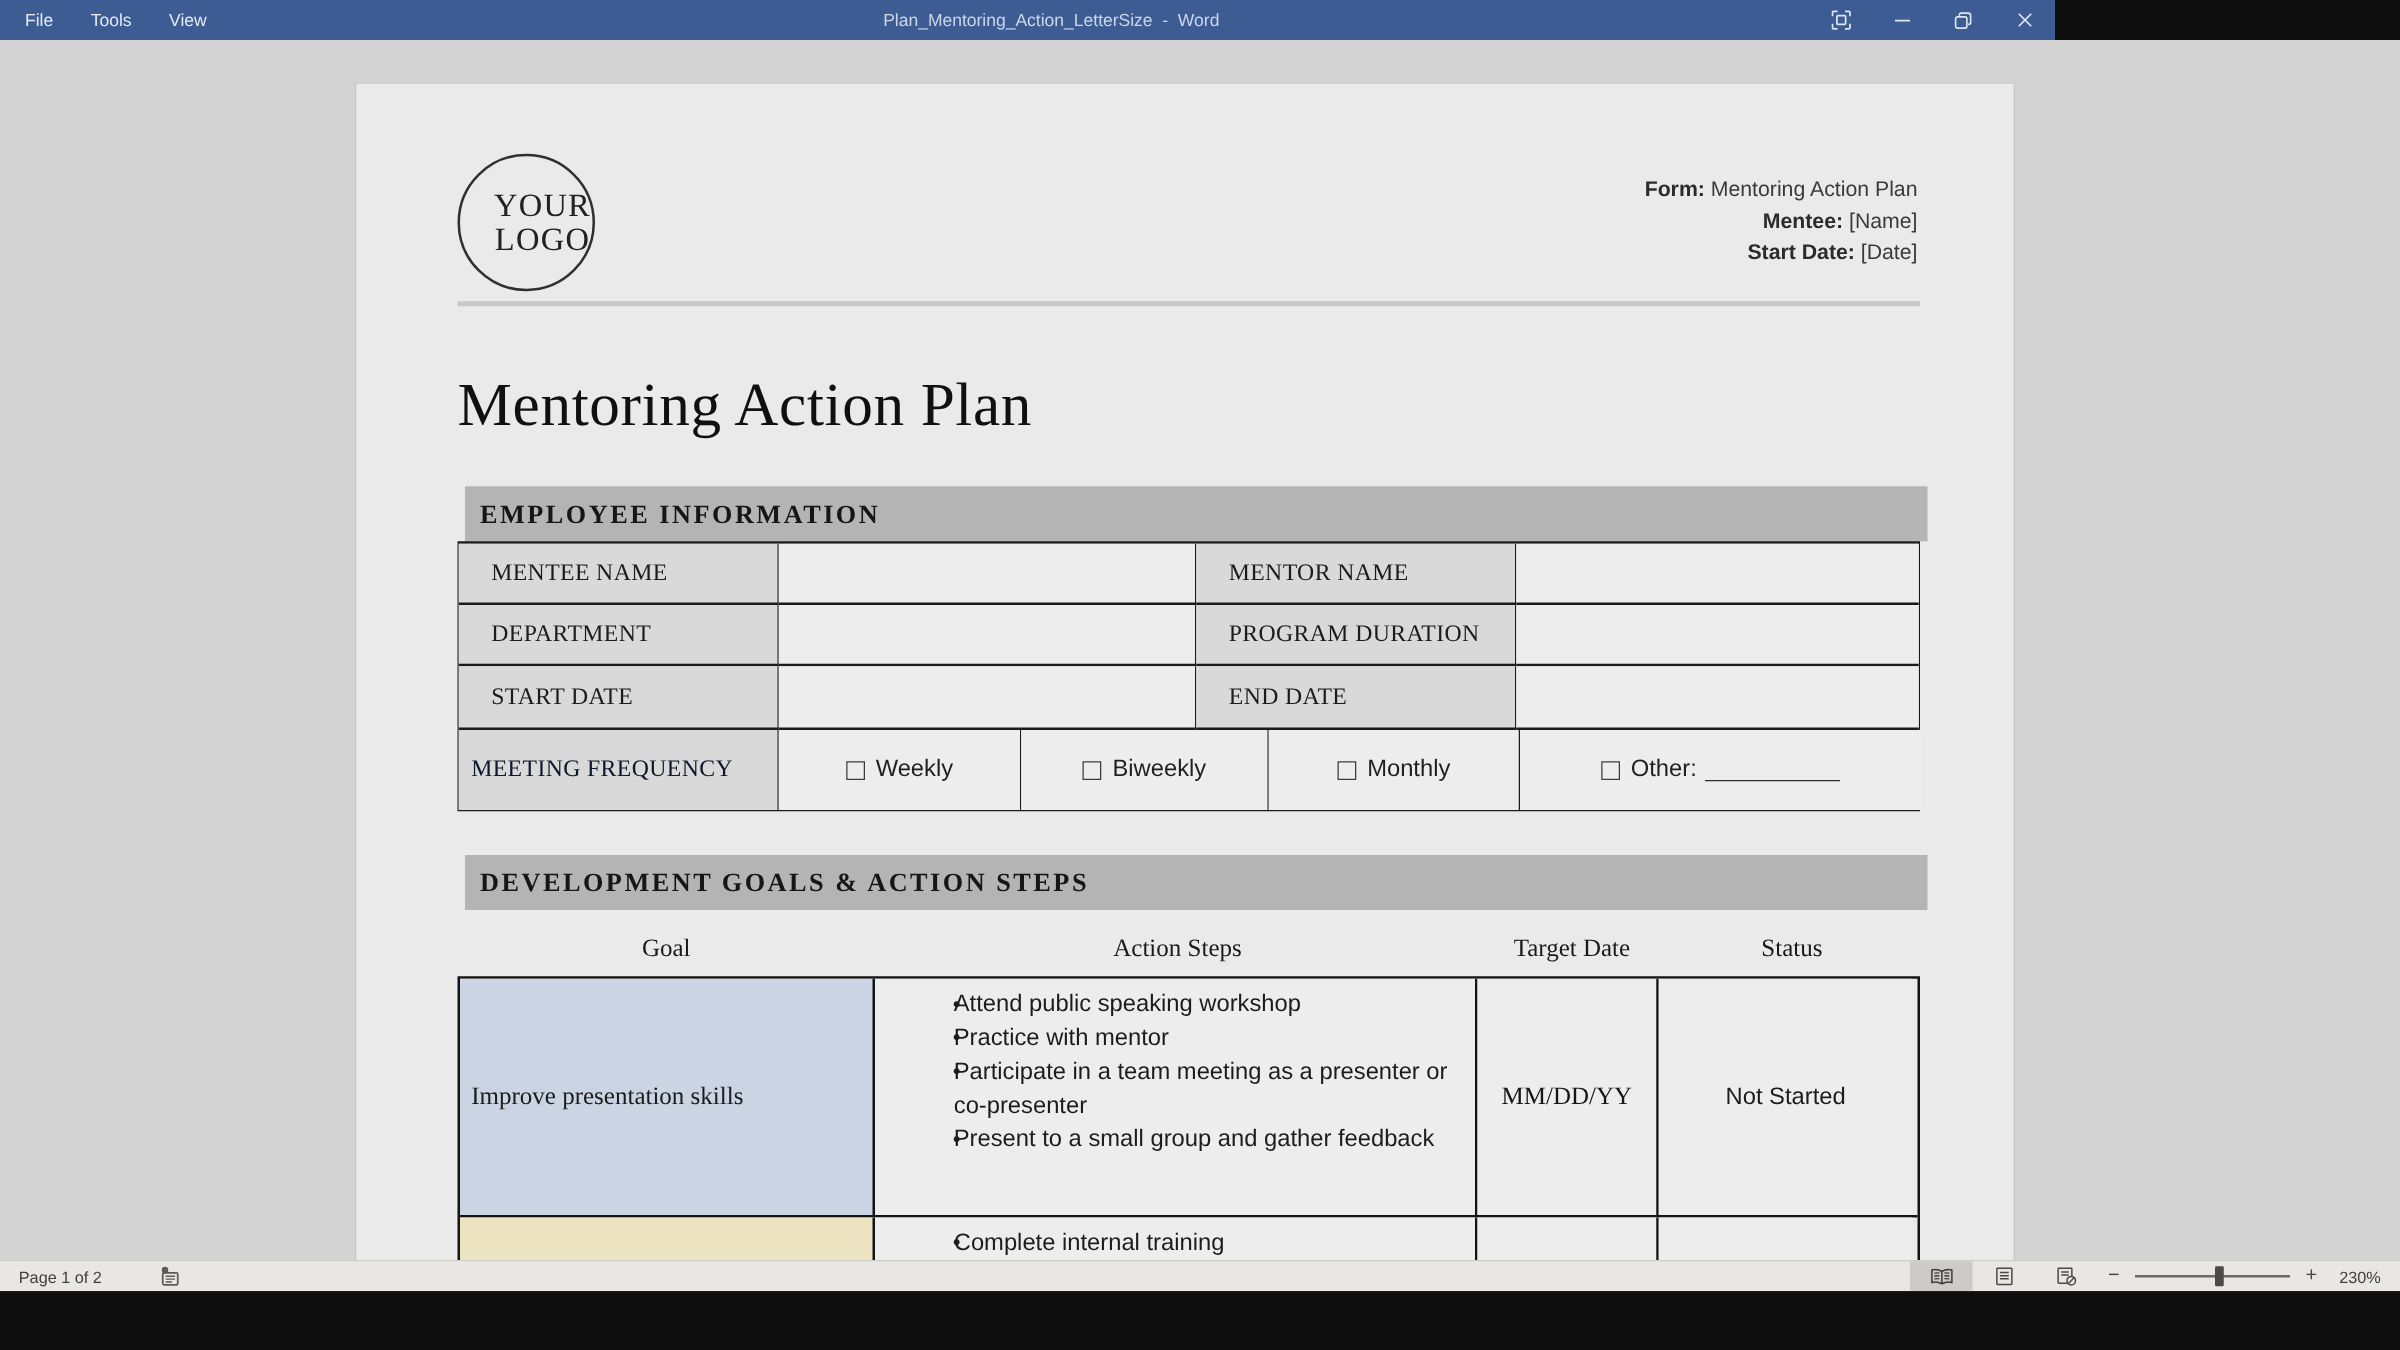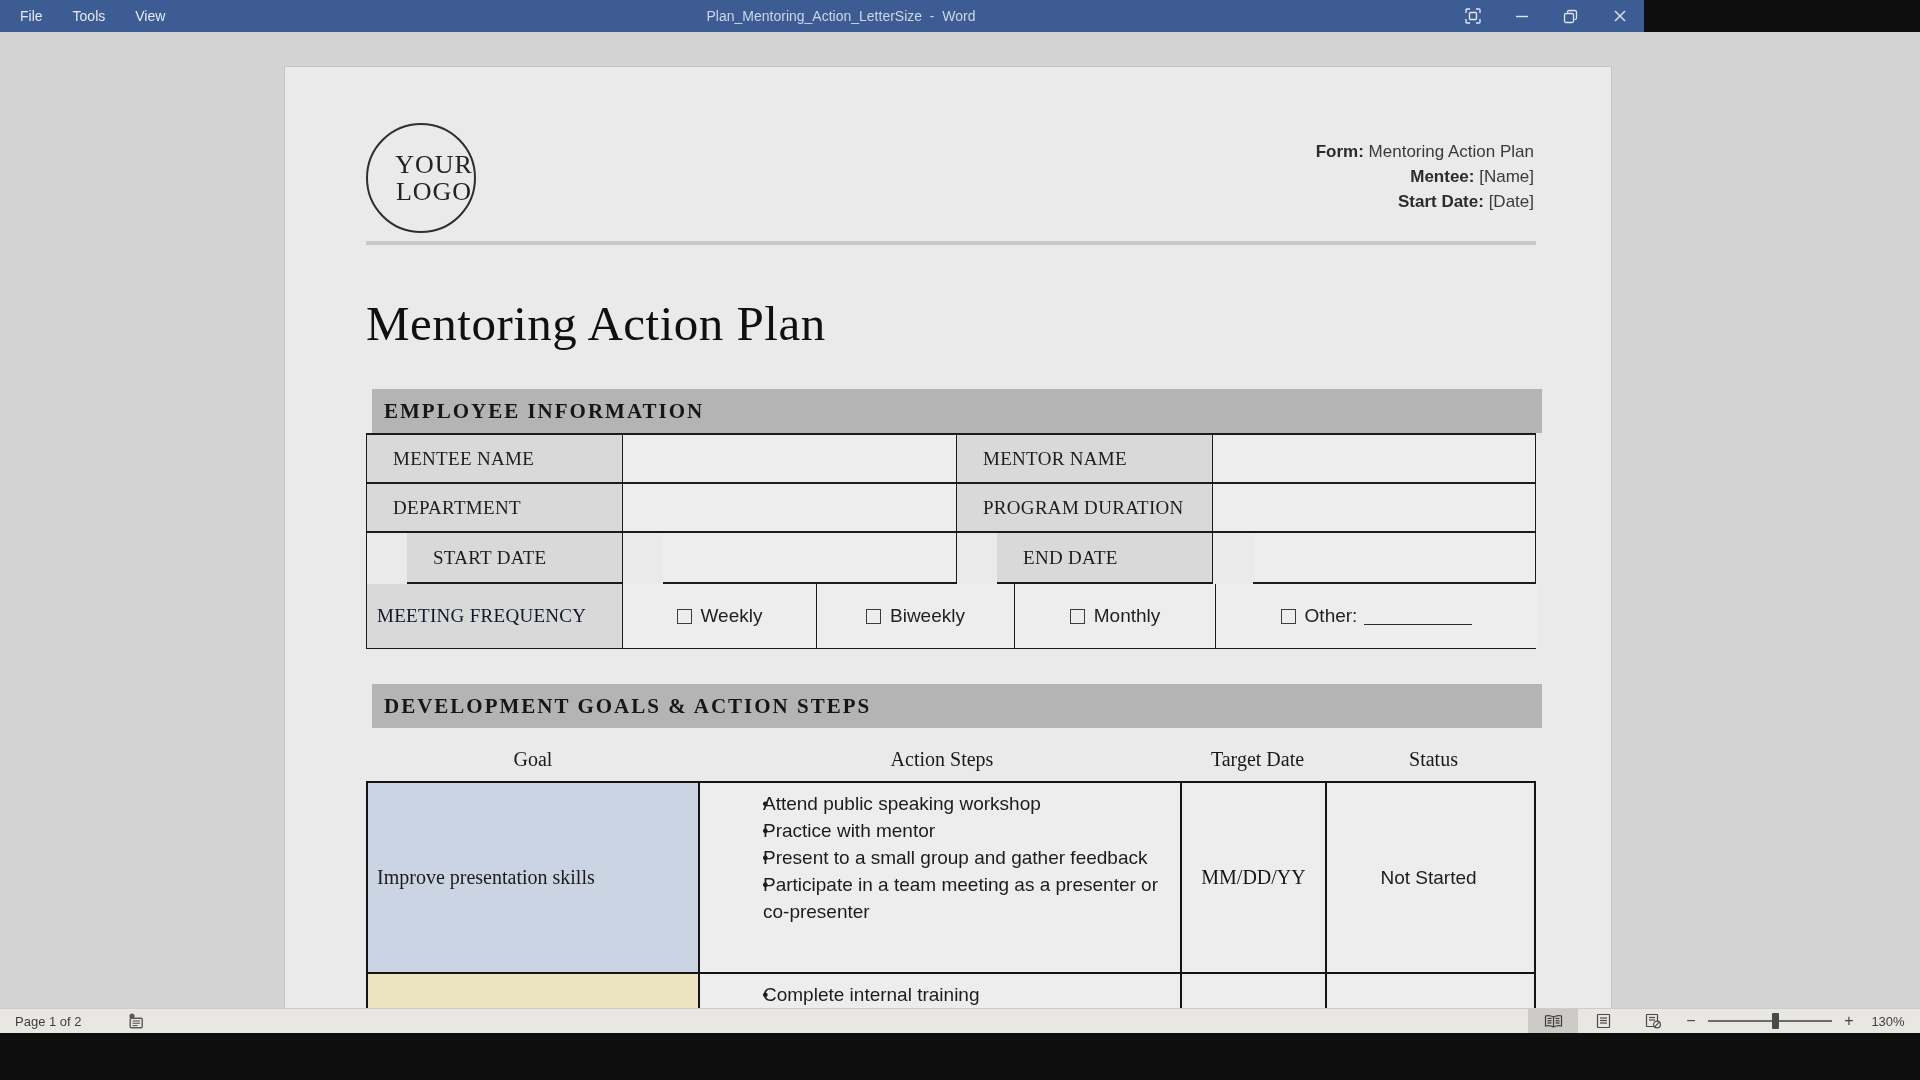--- a/index.html
+++ b/index.html
@@ -50,21 +50,21 @@
 
   
   .emp-table { position:absolute; left:81px; top:366px; width:1170px;
                border:1px solid #1b1b1b; border-top:2px solid #1b1b1b; }
   .emp-row { display:grid; grid-template-columns:256px 334px 256px 322px; }
   .emp-row > div { border-bottom:2px solid #1b1b1b; border-right:1px solid #1b1b1b;
                    height:49px; display:flex; align-items:center; padding-left:26px;
                    font-family:"Liberation Serif","DejaVu Serif",serif; font-size:19px;
                    color:#1c1c1c; letter-spacing:0.3px; }
   .emp-row > div:last-child { border-right:none; }
-  .emp-row.r3 > div { height:51px;margin-left:40px; }
+  .emp-row.r3 > div { height:51px; }
   .cell-label { background:#dad9da; }
   .cell-value { background:#eeedee; }
   .freq-row { display:grid; grid-template-columns:256px 194px 198px 201px 321px; }
   .freq-row > div { height:64px; border-right:1px solid #1b1b1b; display:flex;
                     align-items:center; padding-left:10px; background:#eeedee; }
   .freq-row > div:last-child { border-right:none; }
   .freq-label { background:#dad9da !important;
                 font-family:"Liberation Serif","DejaVu Serif",serif; font-size:19px;
                 color:#0f172a; letter-spacing:0.3px; line-height:22px; }
   .freq-opt { font-size:19px; color:#1f1f1f; justify-content:center; padding-left:0 !important; }
@@ -223,22 +223,22 @@
         <div>Target Date</div>
         <div>Status</div>
       </div>
 
     <div class="goals-table" id="goals-table">
         <div class="goal-row r1">
           <div class="goal-cell" style="background: rgb(203, 212, 227);">Improve presentation skills</div>
           <div class="steps-cell">
             <div class="step">Attend public speaking workshop</div>
             <div class="step">Practice with mentor</div>
+            <div class="step">Participate in a team meeting as a presenter or co-presenter</div>
             <div class="step">Present to a small group and gather feedback</div>
-            <div class="step">Participate in a team meeting as a presenter or co-presenter</div>
           </div>
           <div class="date-cell">MM/DD/YY</div>
           <div class="status-cell">Not Started</div>
         </div>
         <div class="goal-row r2">
           <div class="goal-cell" style="background: rgb(236, 228, 193);"></div>
           <div class="steps-cell">
             <div class="step">Complete internal training</div>
           </div>
           <div class="date-cell"></div>
@@ -289,17 +289,17 @@
           <line x1="4" y1="7" x2="10" y2="7"></line>
         <circle cx="12" cy="11.5" r="3.4" fill="#e9e7e4"></circle>
         <line x1="9.8" y1="13.8" x2="14.2" y2="9.2"></line>
       </svg>
     </div>
     <div class="zoom-out">−</div>
     <div class="zoom-track">
       <div class="zoom-handle"></div>
     </div>
     <div class="zoom-in">+</div>
-    <div class="zoom-label">130%</div>
+    <div class="zoom-label">230%</div>
   </div>
 </div>
 
 <div class="black-strip"></div>
 
 </body></html>

